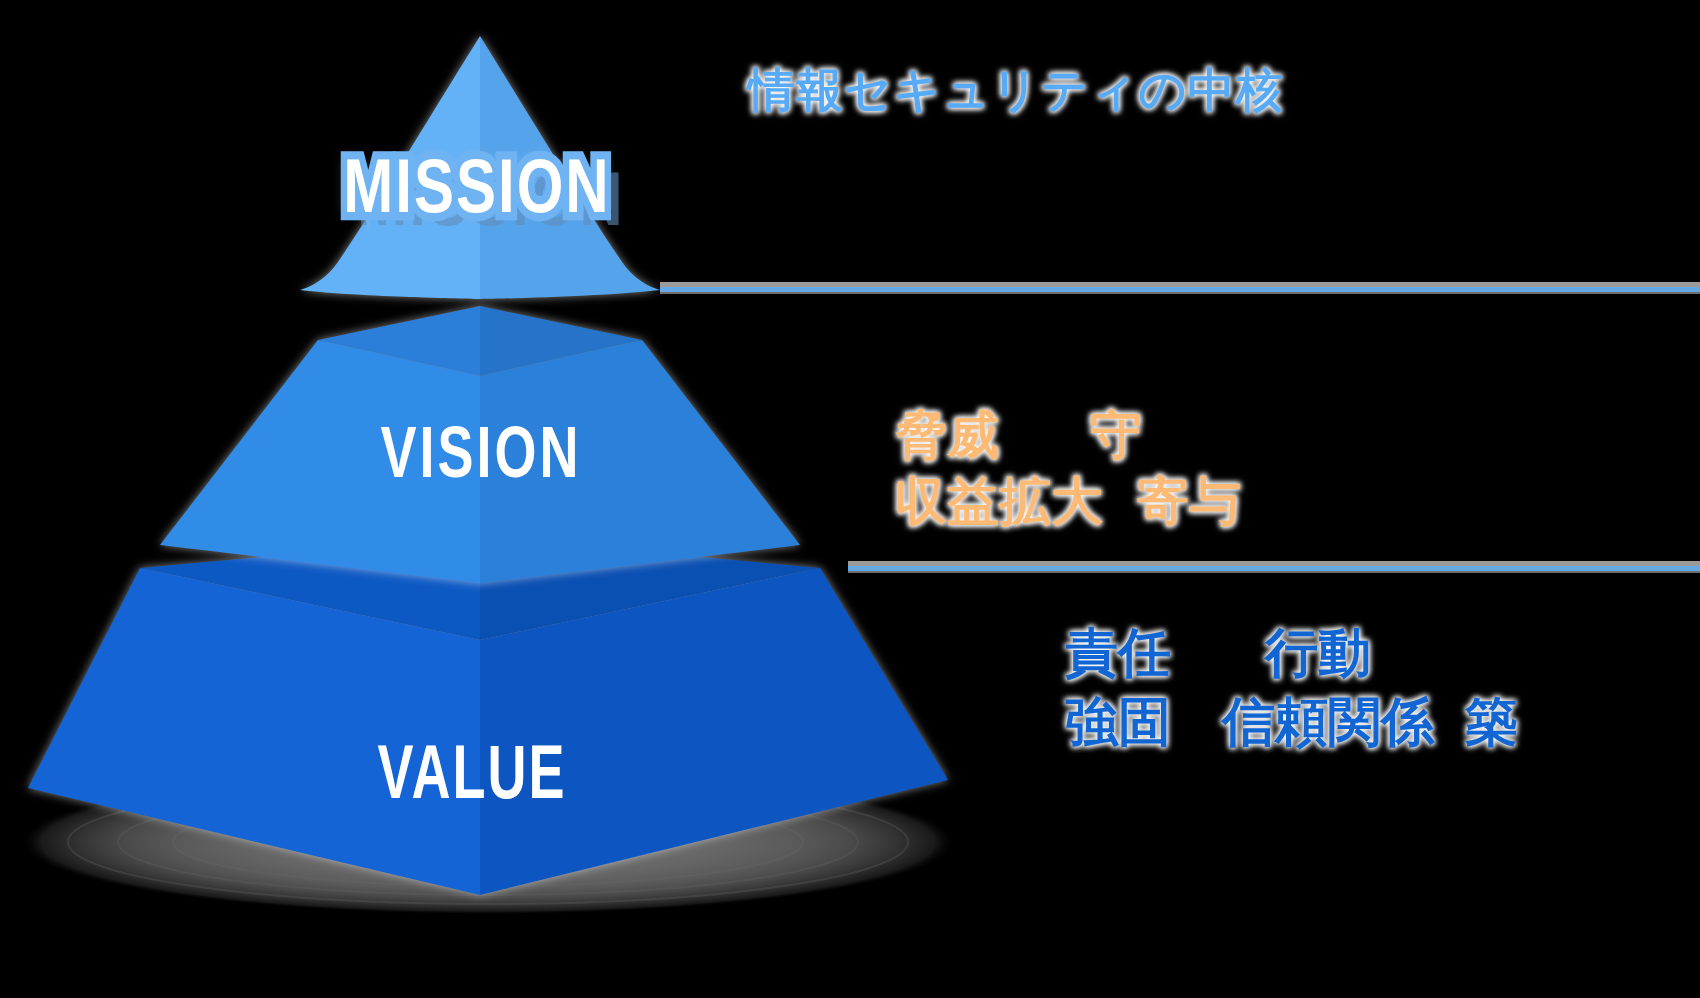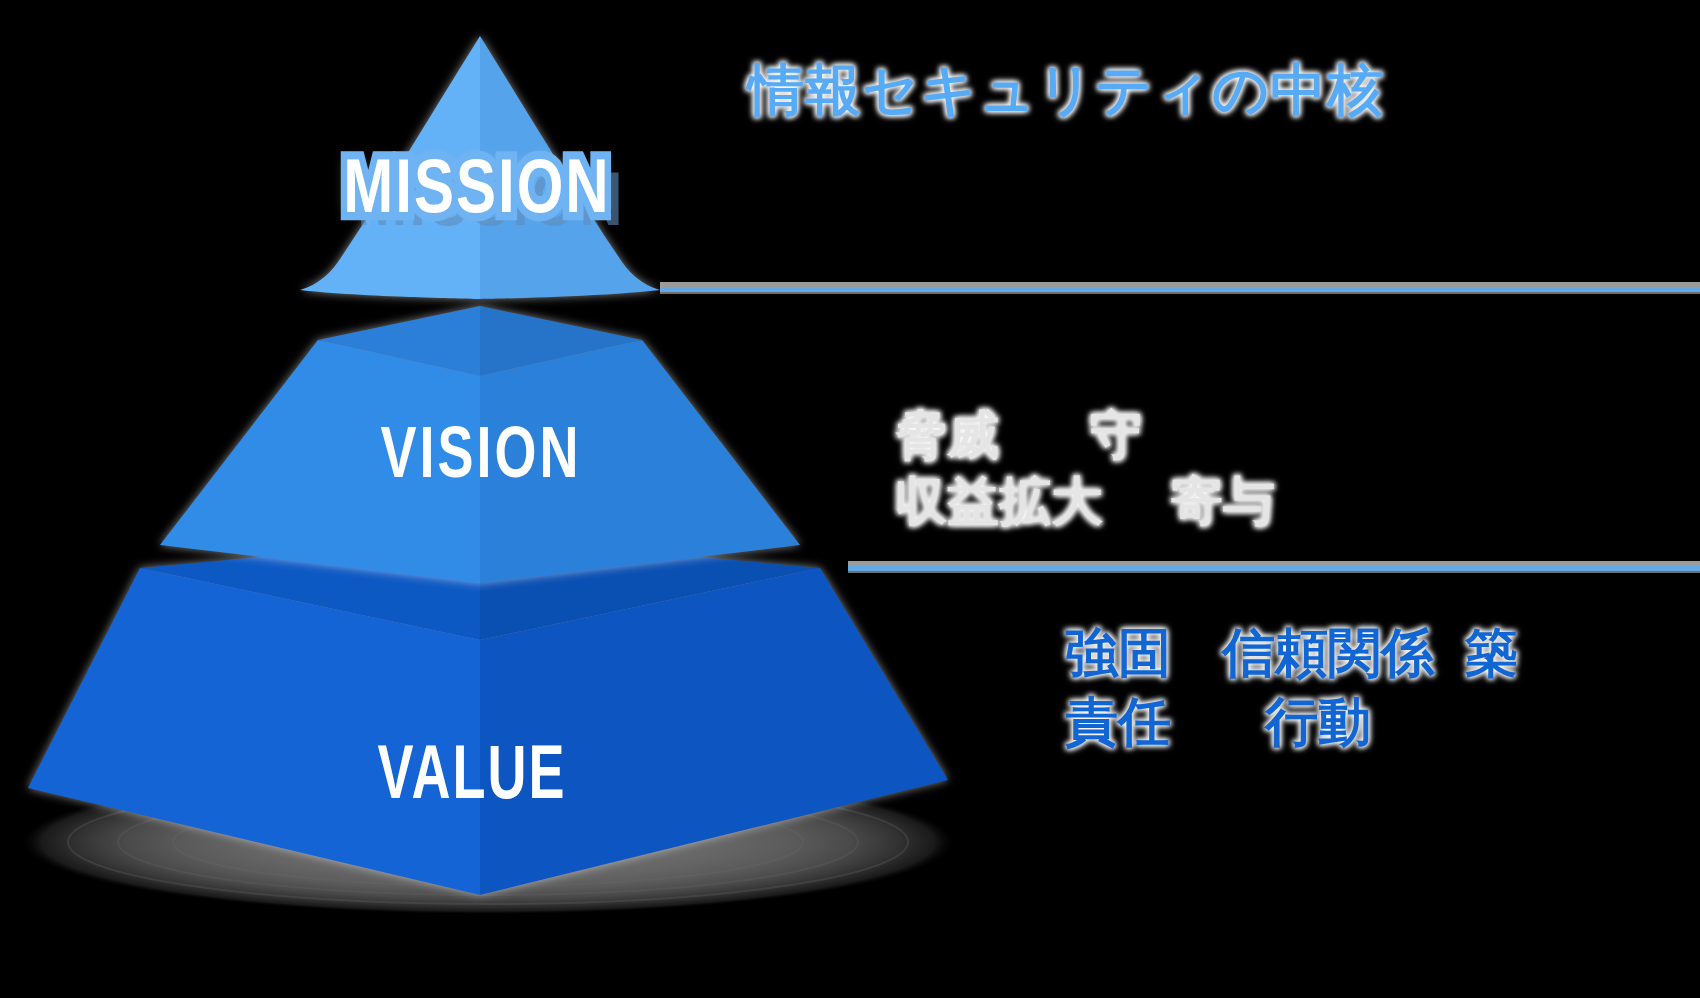--- a/index.html
+++ b/index.html
@@ -29,29 +29,29 @@
     text-shadow:14px 10px 0 rgba(96,140,185,.6),0 0 12px rgba(255,255,255,.4);}
   #label-mission .fill{position:relative;color:#ffffff;}
   #label-vision{left:481px;top:451px;transform:translate(-50%,-50%) scaleY(1.35);
     font-size:54px;letter-spacing:3px;color:#ffffff;}
   #label-value{left:472px;top:771px;transform:translate(-50%,-50%) scaleY(1.4);
     font-size:54px;letter-spacing:2px;color:#ffffff;}
 
   
   .note{position:absolute;z-index:4;font-weight:bold;white-space:nowrap;}
   .note-line span{display:inline-block;}
-  #note-mission{left:748px;top:58px;font-size:56px;line-height:64px;color:#57AAF6;letter-spacing:1px;}
-  #note-vision{left:895px;top:402px;font-size:52px;line-height:66px;color:#e5e5e5;}
+  #note-mission{left:748px;top:58px;font-size:47px;line-height:64px;color:#57AAF6;letter-spacing:1px;}
+  #note-vision{left:895px;top:402px;font-size:52px;line-height:66px;color:#fdba74;}
   #note-value{left:1065px;top:618px;font-size:53px;line-height:69px;color:#1166D4;}
   .jp-glow{text-shadow:0 0 4px rgba(255,255,255,.85),0 0 9px rgba(255,255,255,.55),
     2px 2px 5px rgba(255,255,255,.5),-2px -2px 5px rgba(255,255,255,.5),
     2px -2px 5px rgba(255,255,255,.5),-2px 2px 5px rgba(255,255,255,.5);}
 
   .m-91{margin-left:91px;} .m-94{margin-left:94px;} .m-51{margin-left:51px;}
-  .m-44{margin-left:68px;} .m-31{margin-left:31px;} .m-33{margin-left:33px;}
+  .m-44{margin-left:34px;} .m-31{margin-left:31px;} .m-33{margin-left:33px;}
 </style>
 </head>
 <body>
 
 <div class="stage">
 
   <div class="divider" id="divider-1">
     <div class="g1"></div>
     <div class="bl"></div>
     <div class="g2"></div>
@@ -118,20 +118,20 @@
     <div class="note-line">
       <span>脅威</span><span class="m-91">守</span>
     </div>
     <div class="note-line">
       <span>収益拡大</span><span class="m-44">寄与</span>
     </div>
   </div>
 
   <div class="note jp-glow" id="note-value">
     <div class="note-line">
-      <span>強固</span><span class="m-51">信頼関係</span><span class="m-31">築</span>
+      <span>責任</span><span class="m-94">行動</span>
     </div>
     <div class="note-line">
-      <span>責任</span><span class="m-94">行動</span>
+      <span>強固</span><span class="m-51">信頼関係</span><span class="m-31">築</span>
     </div>
   </div>
 
 </div>
 
 </body></html>

